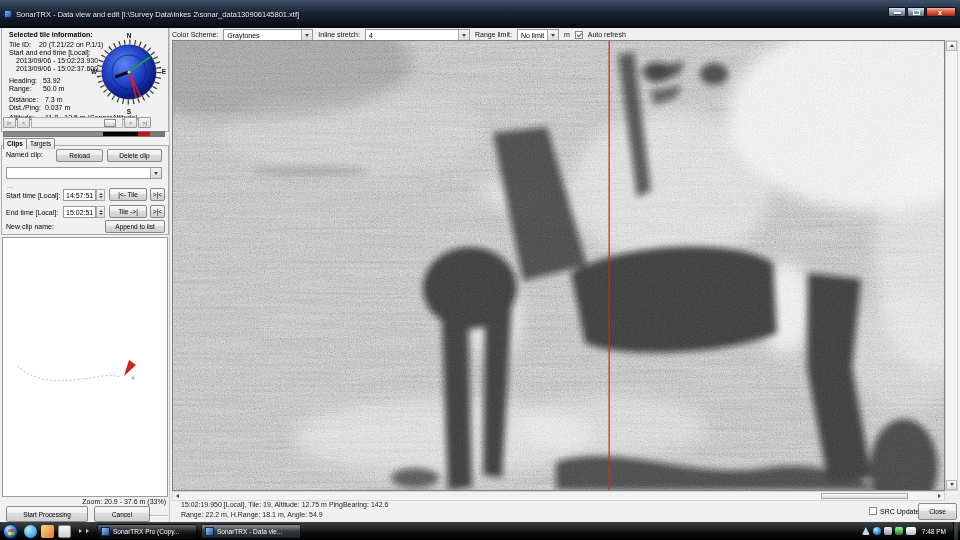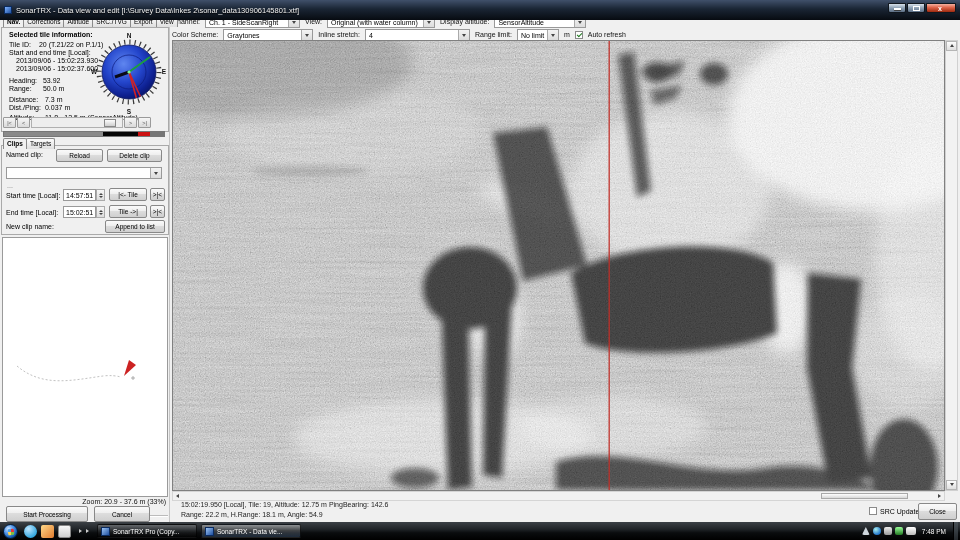--- a/index.html
+++ b/index.html
@@ -1,20 +1,20 @@
 <!DOCTYPE html>
 <html><head>
 <meta charset="utf-8">
 <style>
   * { margin:0; padding:0; box-sizing:border-box; }
   html,body { width:960px; height:540px; overflow:hidden; }
   body { font-family:"Liberation Sans", sans-serif; font-size:7px; color:#000; background:#f0f0f0; position:relative; }
 
   
-  .titlebar { position:absolute; left:0; top:0; width:960px; height:20px;
+  .titlebar { position:absolute; left:0; top:0; width:960px; height:28px;
     background:linear-gradient(#40506a,#1a2534 45%,#070b11); display:flex; align-items:center; padding:0 4px; gap:4px; z-index:50; }
   .app-icon { width:8px; height:8px; background:linear-gradient(135deg,#7fb3ff,#1d4e9e); border:1px solid #0a2a5e; }
   .titlebar .title { color:#f0f0f0; font-size:7.5px; flex:1; white-space:nowrap; overflow:hidden; text-shadow:0 1px 1px #000; }
   .win-btns { display:flex; gap:1px; margin-top:-4px; }
   .win-btn { width:18px; height:10px; border:1px solid #10161d; border-radius:0 0 2px 2px;
     background:linear-gradient(#d8e1ea,#93a5b8 45%,#5d7087); position:relative; }
   .win-btn.close { width:30px; background:linear-gradient(#f4b0a0,#dd6247 45%,#9c2a10); }
   .glyph-min { position:absolute; left:5px; bottom:2px; width:7px; height:2px; background:#fff; box-shadow:0 1px 1px #333; }
   .glyph-max { position:absolute; left:5px; top:2px; width:7px; height:5px; border:1px solid #fff; }
   .glyph-close { position:absolute; left:11px; top:1px; color:#fff; font-size:7px; font-weight:bold; line-height:7px; }

